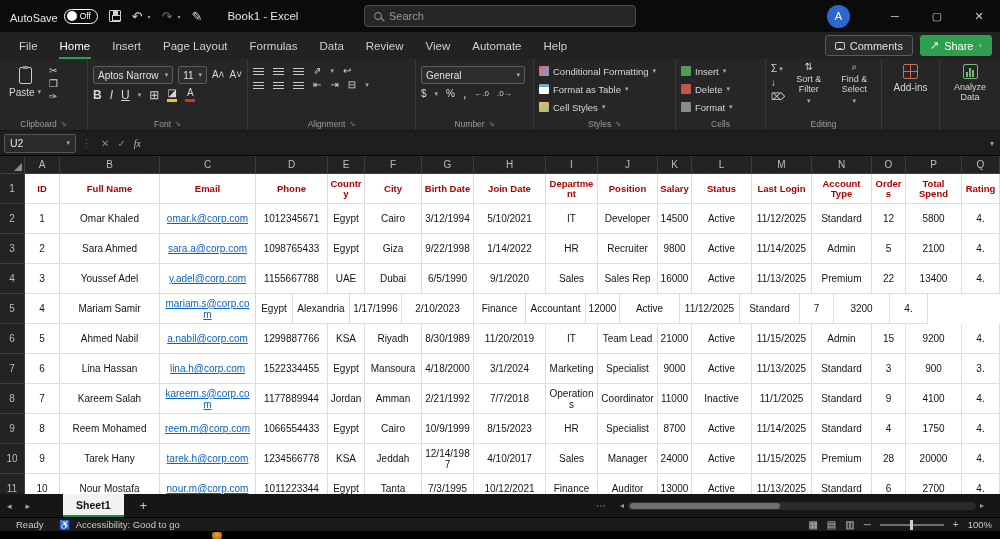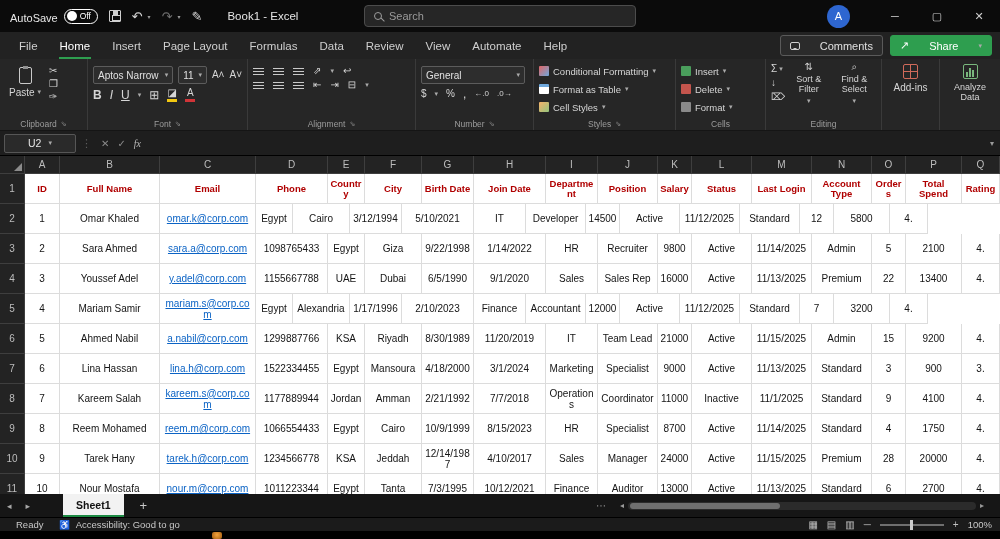--- a/index.html
+++ b/index.html
@@ -29,21 +29,21 @@
   .avatar { width:23px; height:23px; border-radius:50%; background:#2e66d0; color:#fff; font-size:11px; display:flex; align-items:center; justify-content:center; margin-right:24px; }
   .winbtn { width:42px; height:32px; display:flex; align-items:center; justify-content:center; color:#d0d0d0; font-size:11px; }
 
   
   #tabrow { position:absolute; top:32px; left:0; width:1000px; height:27px; background:#222222; display:flex; align-items:center; }
   #ribbon-tabs { display:flex; align-items:center; padding-left:8px; height:100%; }
   .tab { color:#cfcfcf; font-size:11.5px; padding:0 11px; height:100%; display:flex; align-items:center; cursor:default; position:relative; }
   .tab.active { color:#ffffff; }
   .tab.active:after { content:''; position:absolute; bottom:0; left:10px; right:10px; height:2px; background:#2e9e4f; }
   .tabrow-right { position:absolute; right:8px; top:3px; display:flex; gap:7px; align-items:center; }
-  .pill-btn { height:21px; border:1px solid #5a5a5a; border-radius:3px; display:flex; align-items:center; gap:20px; padding:0 9px; font-size:11px; color:#e0e0e0; background:#2b2b2b; }
+  .pill-btn { height:21px; border:1px solid #5a5a5a; border-radius:3px; display:flex; align-items:center; gap:5px; padding:0 9px; font-size:11px; color:#e0e0e0; background:#2b2b2b; }
   .bubble { width:10px; height:8px; border:1px solid #cfcfcf; border-radius:2px; position:relative; }
   .bubble:after { content:''; position:absolute; bottom:-3px; left:2px; border:2px solid transparent; border-top-color:#cfcfcf; }
   .share-btn { background:#2e9e4f; border-color:#2e9e4f; color:#fff; }
 
   
   #ribbon { position:absolute; top:59px; left:0; width:1000px; height:72px; background:#262626; border-bottom:1px solid #151515; display:flex; }
   .group { border-right:1px solid #3a3a3a; position:relative; padding:3px 5px 13px; display:flex; flex-direction:column; }
   .group-label { position:absolute; bottom:1px; left:0; right:0; display:flex; justify-content:center; gap:4px; font-size:8.5px; color:#9d9d9d; align-items:center; }
   .launcher { font-size:7px; color:#8a8a8a; }
   .r { display:flex; align-items:center; gap:5px; margin-top:4px; }
@@ -62,21 +62,21 @@
   .swatch { width:10px; height:10px; flex:none; border-radius:1px; }
   .two-line-btn { display:flex; flex-direction:column; align-items:center; color:#d6d6d6; font-size:9px; text-align:center; line-height:1.15; gap:2px; padding:0 3px; }
   .addins-ic { width:15px; height:15px; border:1.4px solid #d06a5a; border-radius:2px; background:
       linear-gradient(#d06a5a,#d06a5a) center/100% 1px no-repeat,
       linear-gradient(#d06a5a,#d06a5a) center/1px 100% no-repeat; }
   .analyze-ic { width:15px; height:15px; border:1.4px solid #79b87d; border-radius:2px; display:flex; align-items:flex-end; justify-content:center; gap:1px; padding:1px; }
   .analyze-ic i { width:2px; background:#79b87d; display:block; }
 
   
   #formulabar { position:absolute; top:131px; left:0; width:1000px; height:25px; background:#1e1e1e; display:flex; align-items:center; border-bottom:1px solid #000; }
-  #name-box { width:72px; height:19px; margin-left:4px; background:#2a2a2a; border:1px solid #565656; border-radius:2px; color:#e6e6e6; font-size:10.5px; display:flex; align-items:center; justify-content:space-between; padding:0 23px; }
+  #name-box { width:72px; height:19px; margin-left:4px; background:#2a2a2a; border:1px solid #565656; border-radius:2px; color:#e6e6e6; font-size:10.5px; display:flex; align-items:center; justify-content:space-between; padding:0 5px; }
   .fb-sep { color:#5d5d5d; font-size:11px; margin:0 5px; }
   .fb-ic { color:#8b8b8b; font-size:10px; margin:0 4px; }
   .fx { font-style:italic; font-family:"Liberation Serif",serif; color:#b9b9b9; }
   #formula-input { flex:1; height:19px; margin:0 6px; background:#1e1e1e; }
   .fb-expand { color:#9a9a9a; font-size:8px; margin-right:6px; }
 
   
   #grid { position:absolute; top:156px; left:0; width:1000px; height:338px; background:#ffffff; overflow:hidden; }
   .grow { display:flex; height:30px; }
   .grow.letters { height:18px; }
@@ -413,20 +413,21 @@
       <div class="gcell" style="width: 60px;">Account Type</div>
       <div class="gcell" style="width: 34px;">Orders</div>
       <div class="gcell" style="width: 56px;">Total Spend</div>
       <div class="gcell" style="width: 38px;">Rating</div>
     </div>
     <div class="grow data-row">
       <div class="gcell gutter" style="width: 25px;">2</div>
       <div class="gcell" style="width: 35px;">1</div>
       <div class="gcell" style="width: 100px;">Omar Khaled</div>
       <div class="gcell link" style="width: 96px;">omar.k@corp.com</div>
+      <div class="gcell" style="width: 72px;">1012345671</div>
       <div class="gcell" style="width: 37px;">Egypt</div>
       <div class="gcell" style="width: 57px;">Cairo</div>
       <div class="gcell" style="width: 52px;">3/12/1994</div>
       <div class="gcell" style="width: 72px;">5/10/2021</div>
       <div class="gcell" style="width: 52px;">IT</div>
       <div class="gcell" style="width: 60px;">Developer</div>
       <div class="gcell" style="width: 34px;">14500</div>
       <div class="gcell" style="width: 60px;">Active</div>
       <div class="gcell" style="width: 60px;">11/12/2025</div>
       <div class="gcell" style="width: 60px;">Standard</div>

